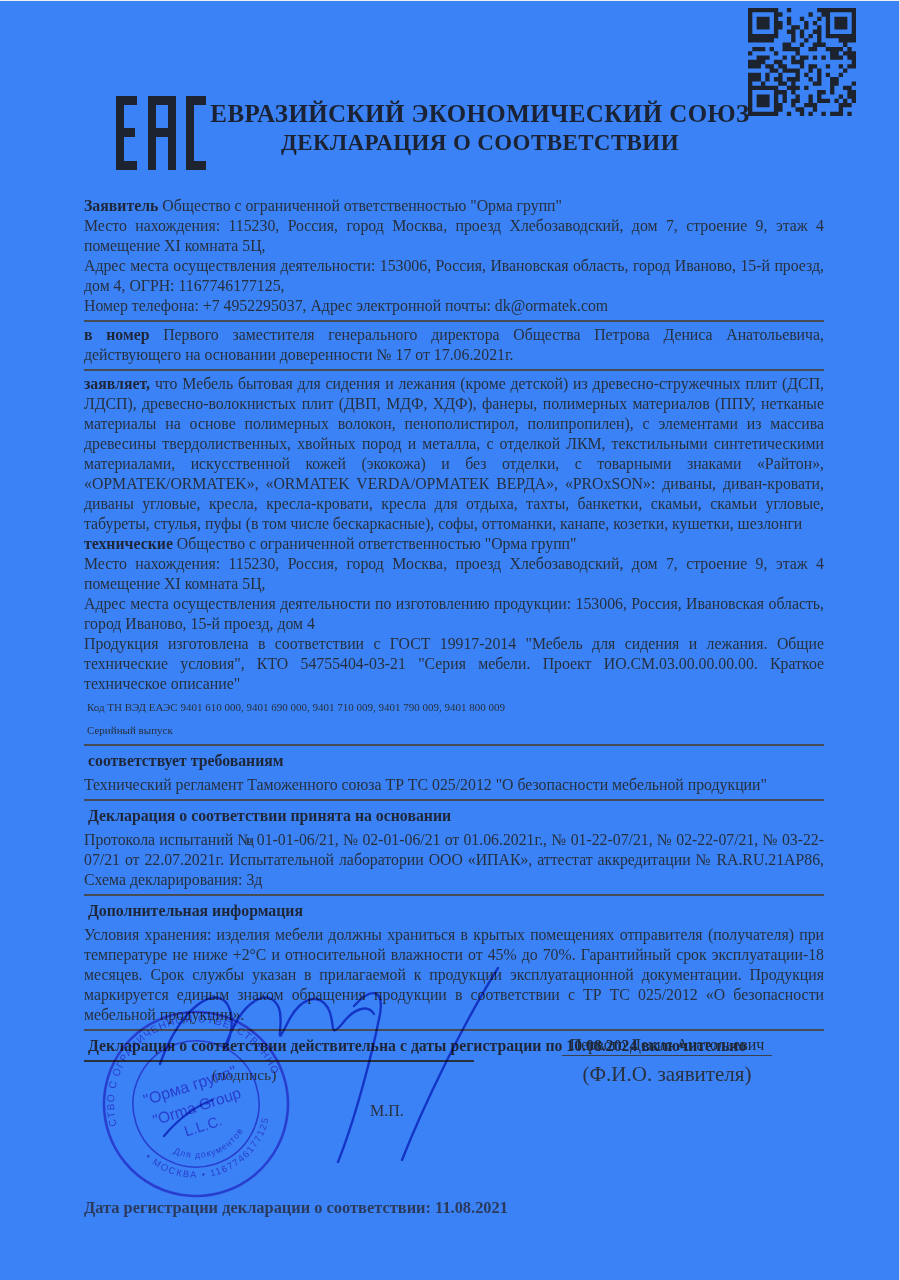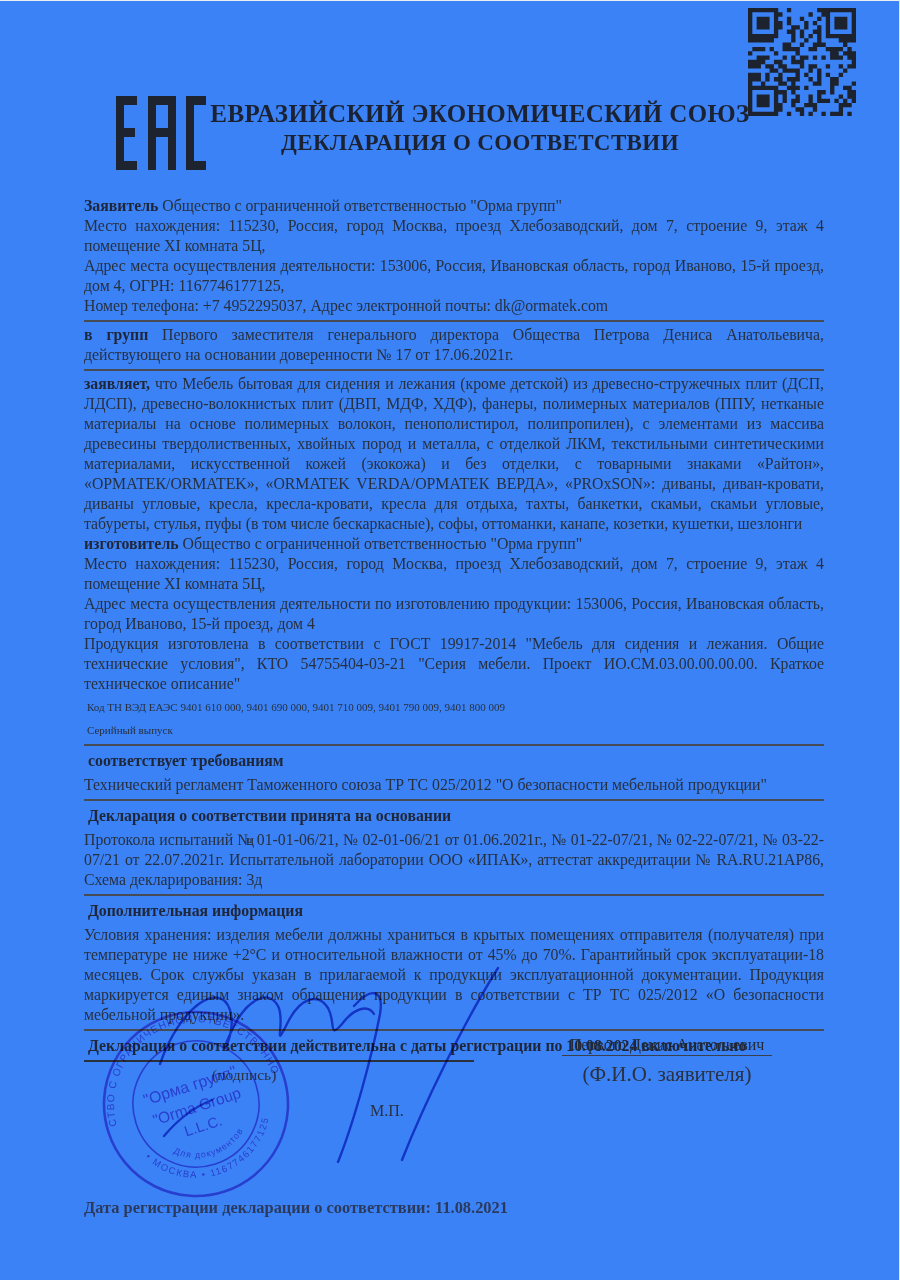--- a/index.html
+++ b/index.html
@@ -71,27 +71,27 @@
 
   <div class="content">
 
     <p class="body"><b class="lead">Заявитель</b> <span>Общество с ограниченной ответственностью "Орма групп"</span></p>
     <p class="body">Место нахождения: 115230, Россия, город Москва, проезд Хлебозаводский, дом 7, строение 9, этаж 4 помещение XI комната 5Ц,</p>
     <p class="body">Адрес места осуществления деятельности: 153006, Россия, Ивановская область, город Иваново, 15-й проезд, дом 4, ОГРН: 1167746177125,</p>
     <p class="body">Номер телефона: +7 4952295037, Адрес электронной почты: dk@ormatek.com</p>
 
     <hr class="rule">
 
-    <p class="body"><b class="lead">в групп</b> <span>Первого заместителя генерального директора Общества Петрова Дениса Анатольевича, действующего на основании доверенности № 17 от 17.06.2021г.</span></p>
+    <p class="body"><b class="lead">в номер</b> <span>Первого заместителя генерального директора Общества Петрова Дениса Анатольевича, действующего на основании доверенности № 17 от 17.06.2021г.</span></p>
 
     <hr class="rule">
 
     <p class="body"><b class="lead">заявляет,</b> <span>что Мебель бытовая для сидения и лежания (кроме детской) из древесно-стружечных плит (ДСП, ЛДСП), древесно-волокнистых плит (ДВП, МДФ, ХДФ), фанеры, полимерных материалов (ППУ, нетканые материалы на основе полимерных волокон, пенополистирол, полипропилен), с элементами из массива древесины твердолиственных, хвойных пород и металла, с отделкой ЛКМ, текстильными синтетическими материалами, искусственной кожей (экокожа) и без отделки, с товарными знаками «Райтон», «ОРМАТЕК/ORMATEK», «ORMATEK VERDA/ОРМАТЕК ВЕРДА», «PROxSON»: диваны, диван-кровати, диваны угловые, кресла, кресла-кровати, кресла для отдыха, тахты, банкетки, скамьи, скамьи угловые, табуреты, стулья, пуфы (в том числе бескаркасные), софы, оттоманки, канапе, козетки, кушетки, шезлонги</span></p>
 
-    <p class="body"><b class="lead">изготовитель</b> <span>Общество с ограниченной ответственностью "Орма групп"</span></p>
+    <p class="body"><b class="lead">технические</b> <span>Общество с ограниченной ответственностью "Орма групп"</span></p>
     <p class="body">Место нахождения: 115230, Россия, город Москва, проезд Хлебозаводский, дом 7, строение 9, этаж 4 помещение XI комната 5Ц,</p>
     <p class="body">Адрес места осуществления деятельности по изготовлению продукции: 153006, Россия, Ивановская область, город Иваново, 15-й проезд, дом 4</p>
     <p class="body">Продукция изготовлена в соответствии с ГОСТ 19917-2014 "Мебель для сидения и лежания. Общие технические условия", КТО 54755404-03-21 "Серия мебели. Проект ИО.СМ.03.00.00.00.00. Краткое техническое описание"</p>
     <p class="oneline">Код ТН ВЭД ЕАЭС  9401 610 000, 9401 690 000, 9401 710 009, 9401 790 009, 9401 800 009</p>
     <p class="oneline">Серийный выпуск</p>
 
     <hr class="rule">
 
     <p class="heading">соответствует требованиям</p>
     <p class="body">Технический регламент Таможенного союза ТР ТС 025/2012 "О безопасности мебельной продукции"</p>

